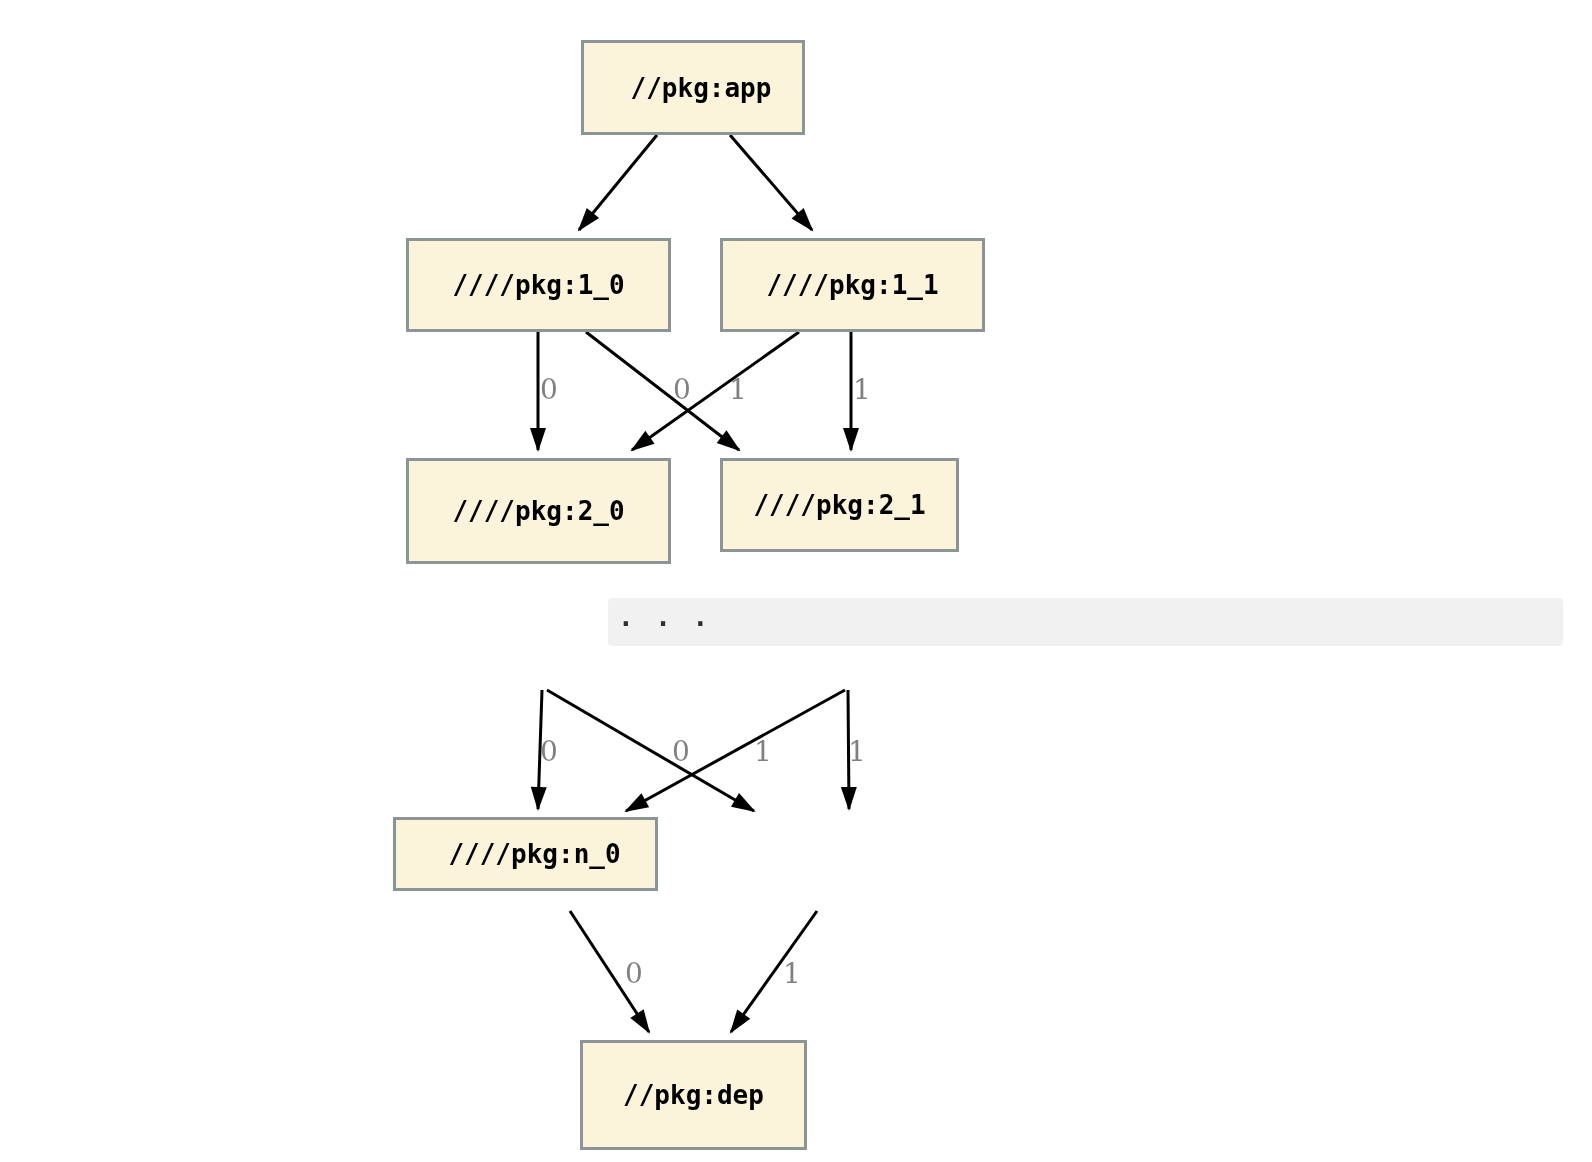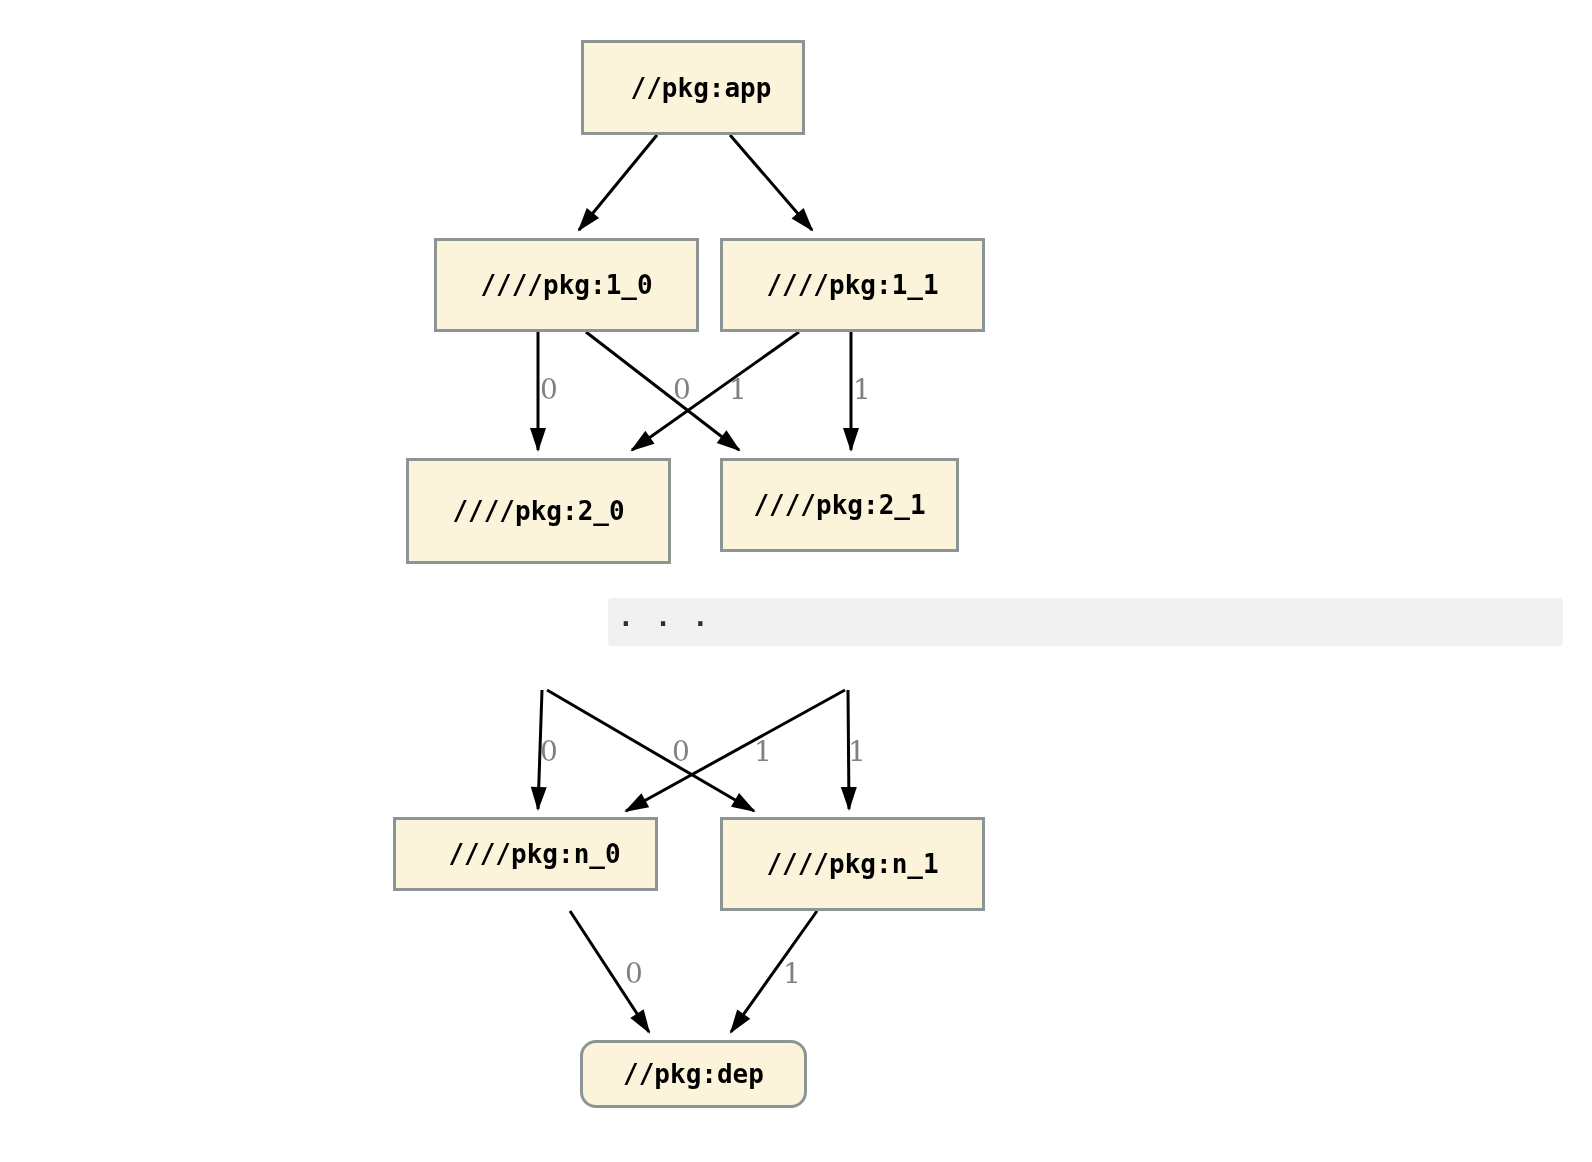--- a/index.html
+++ b/index.html
@@ -52,27 +52,27 @@
     font-family: "DejaVu Sans Mono", monospace;
     font-weight: bold;
     font-size: 26px;
     letter-spacing: 3px;
     color: #2e2e2e;
     padding-left: 10px;
     padding-bottom: 10px;
   }
   
   .n-app  { left: 581px; top: 40px;   width: 224px; height: 95px; padding-left: 16px; }
-  .n-1_0  { left: 406px; top: 238px;  width: 265px; height: 94px; margin-left: 28px; }
+  .n-1_0  { left: 406px; top: 238px;  width: 265px; height: 94px; }
   .n-1_1  { left: 720px; top: 238px;  width: 265px; height: 94px; }
   .n-2_0  { left: 406px; top: 458px;  width: 265px; height: 106px; }
   .n-2_1  { left: 720px; top: 458px;  width: 239px; height: 94px; }
   .n-n_0  { left: 393px; top: 817px;  width: 265px; height: 74px; padding-left: 18px; }
   .n-n_1  { left: 720px; top: 817px;  width: 265px; height: 94px; }
-  .n-dep  { left: 580px; top: 1040px; width: 227px; height: 68px; border-radius: 16px; }
+  .n-dep  { left: 580px; top: 1040px; width: 227px; height: 110px; }
   
   .l-t0 { left: 549px; top: 391px; }
   .l-t1 { left: 682px; top: 391px; }
   .l-t2 { left: 738px; top: 391px; }
   .l-t3 { left: 862px; top: 391px; }
   .l-b0 { left: 549px; top: 753px; }
   .l-b1 { left: 681px; top: 753px; }
   .l-b2 { left: 763px; top: 753px; }
   .l-b3 { left: 857px; top: 753px; }
   .l-b4 { left: 634px; top: 975px; }
@@ -114,21 +114,20 @@
   <span class="edge-label l-t0">0</span>
   <span class="edge-label l-t1">0</span>
   <span class="edge-label l-t2">1</span>
   <span class="edge-label l-t3">1</span>
 
   <div class="ellipsis-bar">
     <span class="ellipsis-text">. . .</span>
   </div>
 
   <div class="node n-n_0">////pkg:n_0</div>
-  <div class="node n-n_1">////pkg:n_1</div>
   <div class="node n-dep">//pkg:dep</div>
 
   <span class="edge-label l-b0">0</span>
   <span class="edge-label l-b1">0</span>
   <span class="edge-label l-b2">1</span>
   <span class="edge-label l-b3">1</span>
   <span class="edge-label l-b4">0</span>
   <span class="edge-label l-b5">1</span>
 
 </div>

